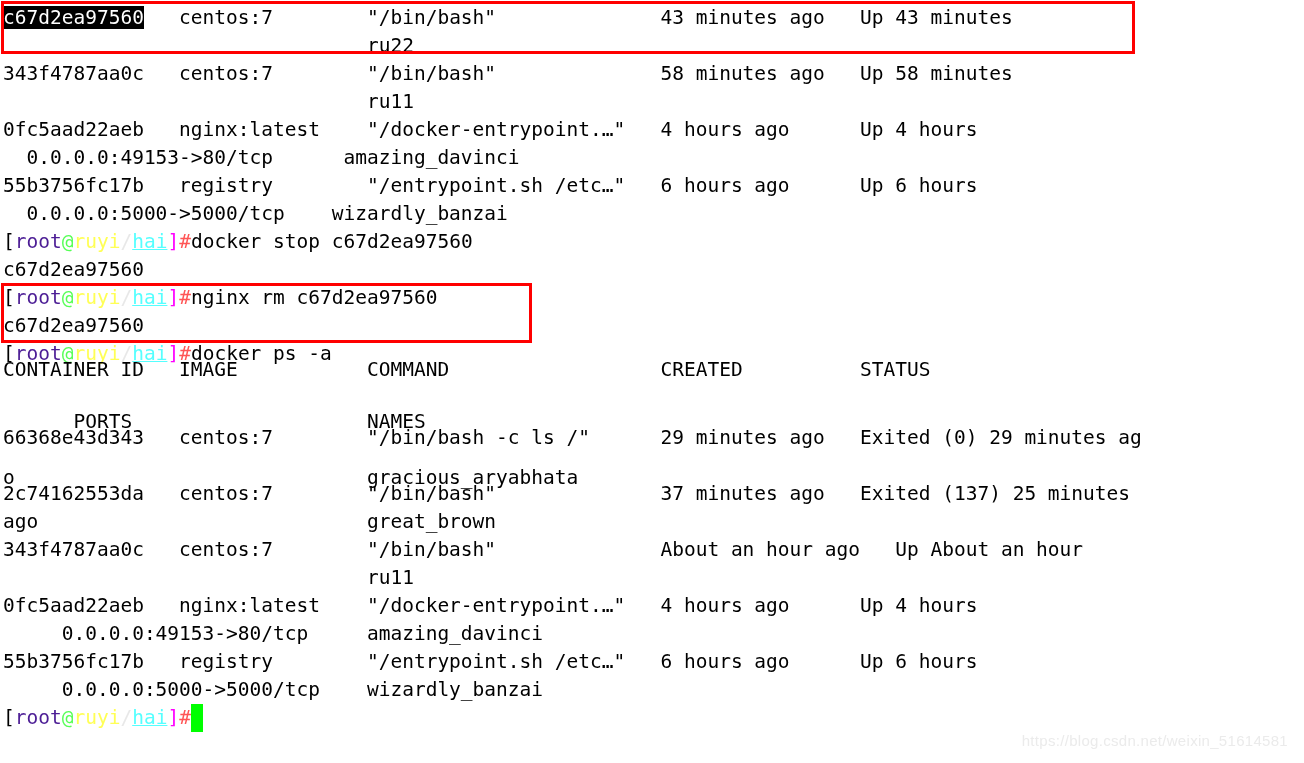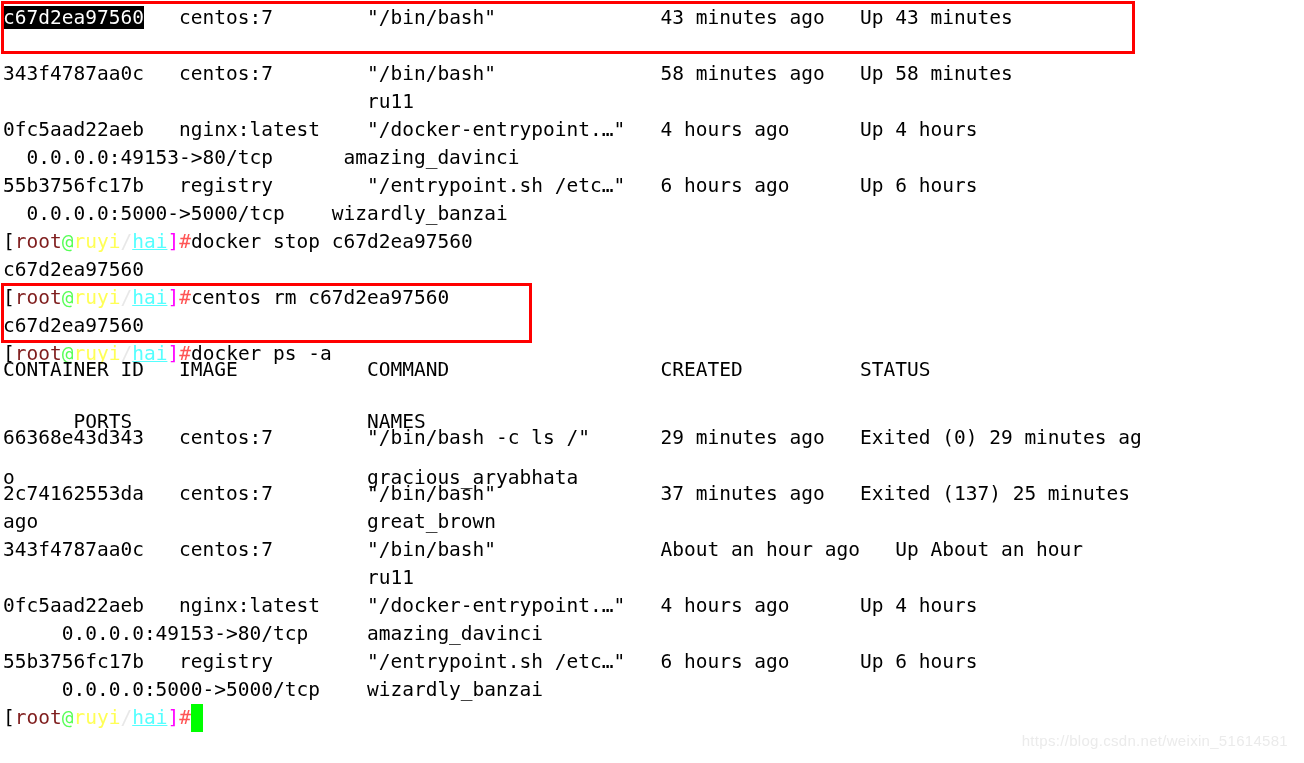--- a/index.html
+++ b/index.html
@@ -24,21 +24,21 @@
     position: absolute;
     left: 3px;
     height: 28px;
     white-space: pre;
   }
   .sel {
     background: #000000;
     color: #ffffff;
   }
   .c-bracket { color: #000000; }
-  .c-user    { color: #7f1d1d; }
+  .c-user    { color: #4c1d95; }
   .c-at      { color: #55ff55; }
   .c-host    { color: #ffff55; }
   .c-slash   { color: #e8e8e8; }
   .c-path    { color: #55ffff; text-decoration: underline; }
   .c-close   { color: #ff00ff; }
   .c-hash    { color: #ff5555; }
   .cursor {
     background: #00ff00;
     color: #00ff00;
     display: inline-block;
@@ -63,33 +63,34 @@
     white-space: pre;
   }
 </style>
 </head>
 <body>
 
 <div id="terminal">
 
   
   <div class="line" style="top:4px"><span class="sel">c67d2ea97560</span><span>   centos:7        "/bin/bash"              43 minutes ago   Up 43 minutes</span></div>
+  <div class="line" style="top:32px">                               ru22</div>
   <div class="line" style="top:60px">343f4787aa0c   centos:7        "/bin/bash"              58 minutes ago   Up 58 minutes</div>
   <div class="line" style="top:88px">                               ru11</div>
   <div class="line" style="top:116px">0fc5aad22aeb   nginx:latest    "/docker-entrypoint.…"   4 hours ago      Up 4 hours</div>
   <div class="line" style="top:144px">  0.0.0.0:49153-&gt;80/tcp      amazing_davinci</div>
   <div class="line" style="top:172px">55b3756fc17b   registry        "/entrypoint.sh /etc…"   6 hours ago      Up 6 hours</div>
   <div class="line" style="top:200px">  0.0.0.0:5000-&gt;5000/tcp    wizardly_banzai</div>
 
   
   <div class="line" style="top:228px"><span class="c-bracket">[</span><span class="c-user">root</span><span class="c-at">@</span><span class="c-host">ruyi</span><span class="c-slash">/</span><span class="c-path">hai</span><span class="c-close">]</span><span class="c-hash">#</span><span>docker stop c67d2ea97560</span></div>
   <div class="line" style="top:256px">c67d2ea97560</div>
 
   
-  <div class="line" style="top:284px"><span class="c-bracket">[</span><span class="c-user">root</span><span class="c-at">@</span><span class="c-host">ruyi</span><span class="c-slash">/</span><span class="c-path">hai</span><span class="c-close">]</span><span class="c-hash">#</span><span>centos rm c67d2ea97560</span></div>
+  <div class="line" style="top:284px"><span class="c-bracket">[</span><span class="c-user">root</span><span class="c-at">@</span><span class="c-host">ruyi</span><span class="c-slash">/</span><span class="c-path">hai</span><span class="c-close">]</span><span class="c-hash">#</span><span>nginx rm c67d2ea97560</span></div>
   <div class="line" style="top:312px">c67d2ea97560</div>
 
   
   <div class="line" style="top:340px"><span class="c-bracket">[</span><span class="c-user">root</span><span class="c-at">@</span><span class="c-host">ruyi</span><span class="c-slash">/</span><span class="c-path">hai</span><span class="c-close">]</span><span class="c-hash">#</span><span>docker ps -a</span></div>
 
   <div class="line" style="top:356px">CONTAINER ID   IMAGE           COMMAND                  CREATED          STATUS</div>
   <div class="line" style="top:408px">      PORTS                    NAMES</div>
 
   <div class="line" style="top:424px">66368e43d343   centos:7        "/bin/bash -c ls /"      29 minutes ago   Exited (0) 29 minutes ag</div>
   <div class="line" style="top:464px">o                              gracious_aryabhata</div>

